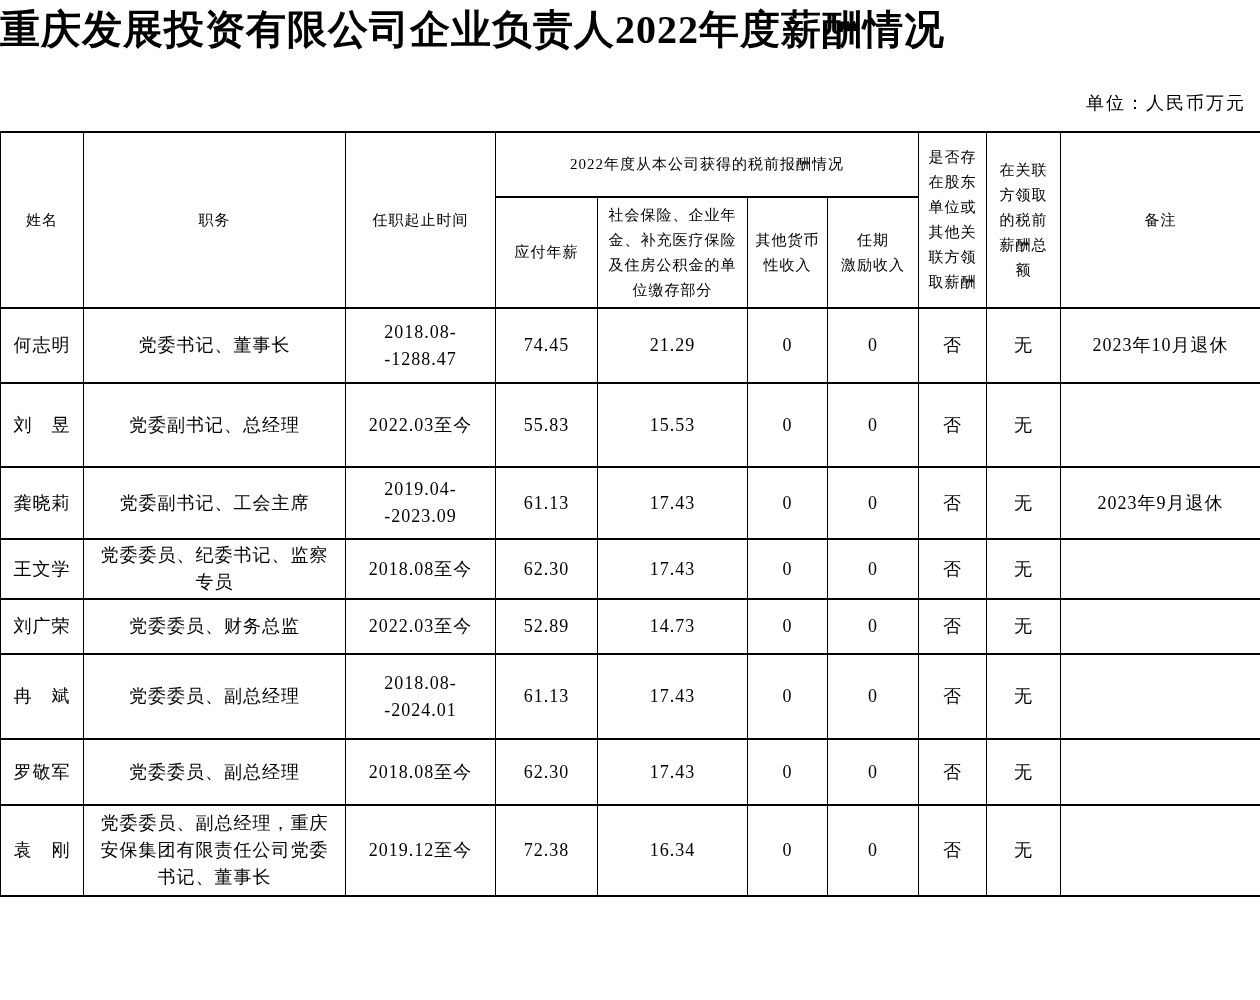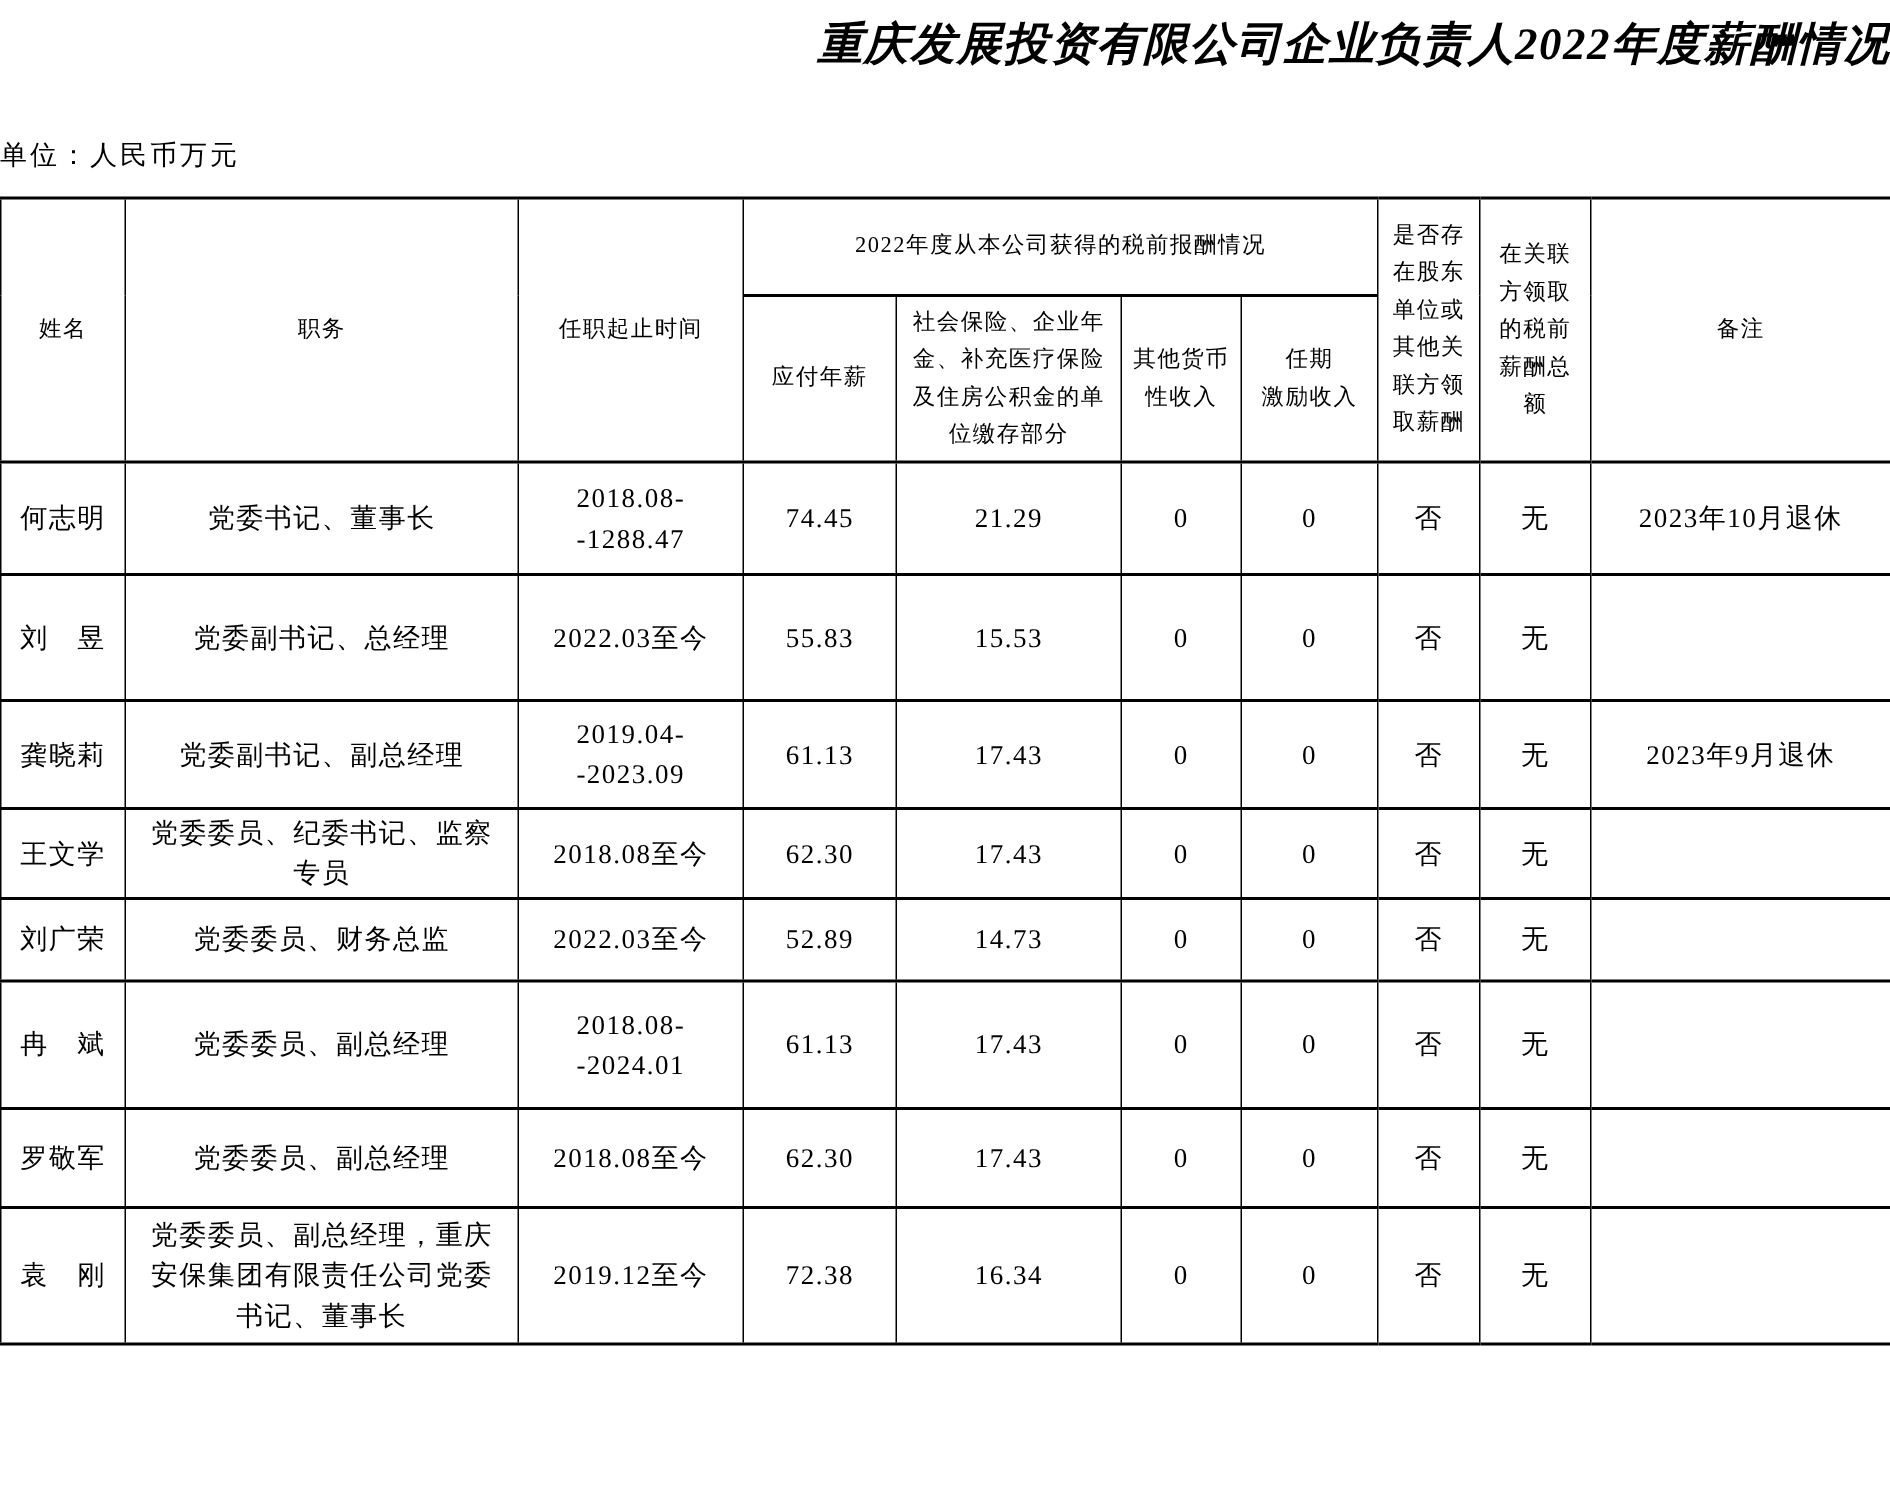--- a/index.html
+++ b/index.html
@@ -11,30 +11,30 @@
   }
   .page {
     position: relative;
     width: 1260px;
     height: 1000px;
     background: #ffffff;
     overflow: hidden;
   }
   .title {
     margin: 12px 0 0 0;
-    text-align: right;
-    font-size: 30px;
+    text-align: left;
+    font-size: 40px;
     font-weight: bold;
     line-height: 36px;
     letter-spacing: 1px;
-    font-style: italic;
   }
   .unit-note {
     margin-top: 44px;
     padding-right: 14px;
+    text-align: right;
     font-size: 18px;
     line-height: 22px;
     letter-spacing: 2px;
   }
   table.salary {
     margin-top: 17px;
     width: 1260px;
     table-layout: fixed;
     border-collapse: collapse;
   }
@@ -133,21 +133,21 @@
         <td>55.83</td>
         <td>15.53</td>
         <td>0</td>
         <td>0</td>
         <td>否</td>
         <td>无</td>
         <td></td>
       </tr>
       <tr style="height:72px">
         <td>龚晓莉</td>
-        <td>党委副书记、副总经理</td>
+        <td>党委副书记、工会主席</td>
         <td>2019.04--2023.09</td>
         <td>61.13</td>
         <td>17.43</td>
         <td>0</td>
         <td>0</td>
         <td>否</td>
         <td>无</td>
         <td>2023年9月退休</td>
       </tr>
       <tr style="height:59px">

